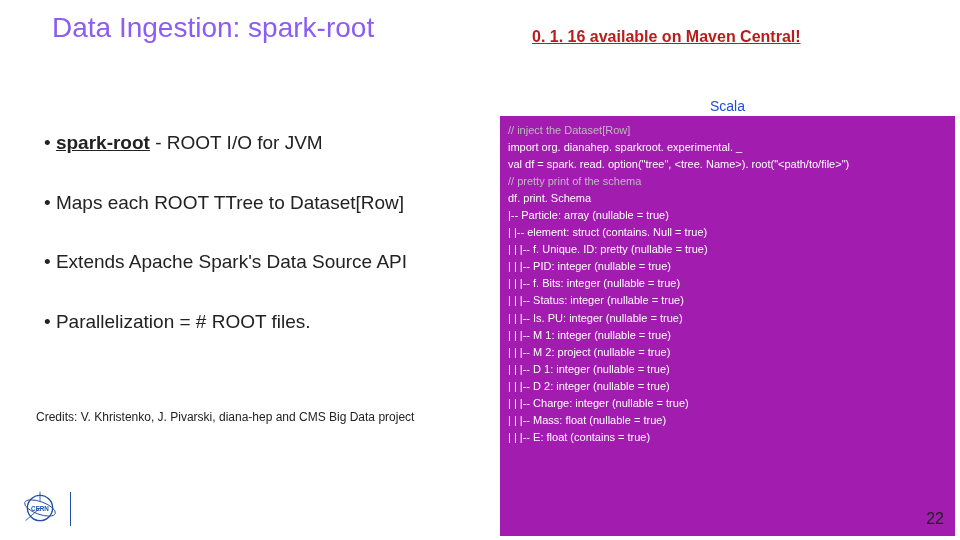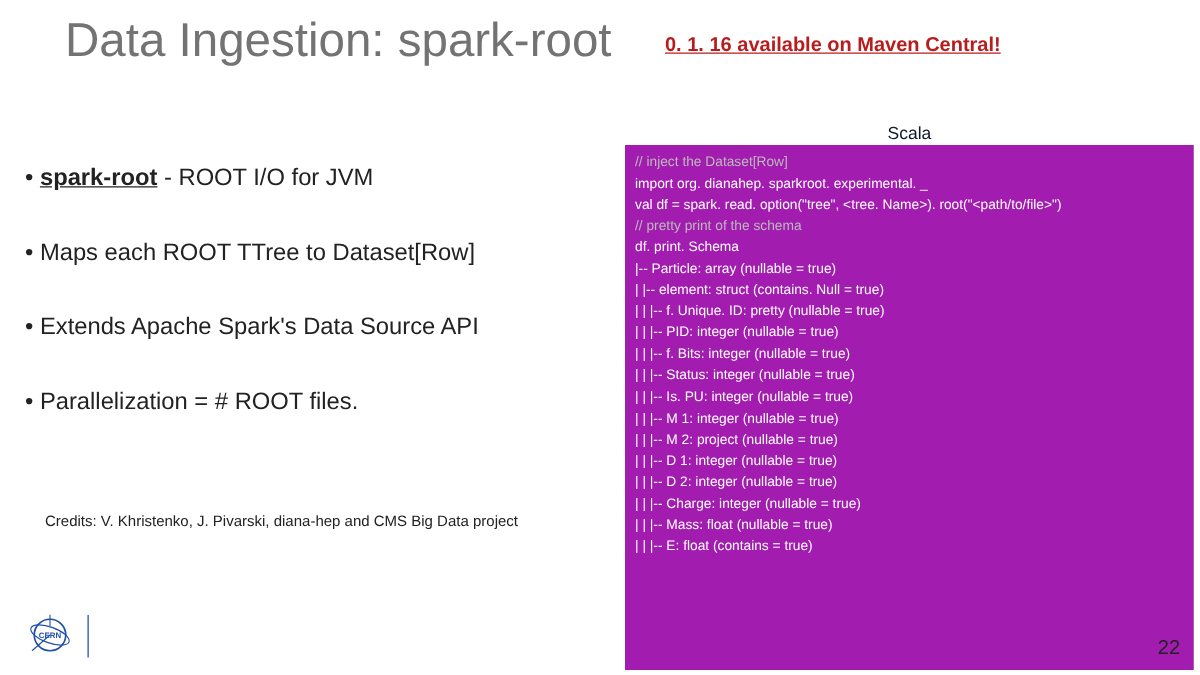--- a/index.html
+++ b/index.html
@@ -3,44 +3,44 @@
 <meta charset="utf-8">
 <style>
   * { margin: 0; padding: 0; box-sizing: border-box; }
   html, body { width: 960px; height: 540px; font-family: Arial, Helvetica, sans-serif; background: #fff; overflow: hidden; }
   .slide { width: 960px; height: 540px; position: relative; }
 
   .title {
     position: absolute;
     top: 12px;
     left: 52px;
-    font-size: 38px;
+    font-size: 28px;
     font-weight: 300;
-    color: #737373;
+    color: #8b5cf6;
     font-family: "Segoe UI Light", "Segoe UI", Arial, sans-serif;
   }
 
   .maven {
     position: absolute;
     top: 28px;
     left: 532px;
     font-size: 16px;
     font-weight: bold;
     text-decoration: underline;
     color: #b91c1c;
   }
 
   .scala-label {
     position: absolute;
     top: 98px;
     left: 500px;
     width: 455px;
     text-align: center;
     font-size: 14px;
-    color: #0f172a;
+    color: #1d4ed8;
   }
 
   .code-block {
     position: absolute;
     top: 116px;
     left: 500px;
     width: 455px;
     height: 420px;
     background: #a21caf;
     color: #fff;
@@ -57,20 +57,21 @@
     position: absolute;
     top: 130px;
     left: 20px;
     width: 470px;
     color: #222;
   }
   .bullets .item {
     font-size: 19px;
     margin-bottom: 34px;
     line-height: 1.35;
+    margin-left: 24px;
   }
   .u { text-decoration: underline; }
   .b { font-weight: bold; }
 
   .credits {
     position: absolute;
     top: 410px;
     left: 36px;
     font-size: 12px;
     color: #222;

